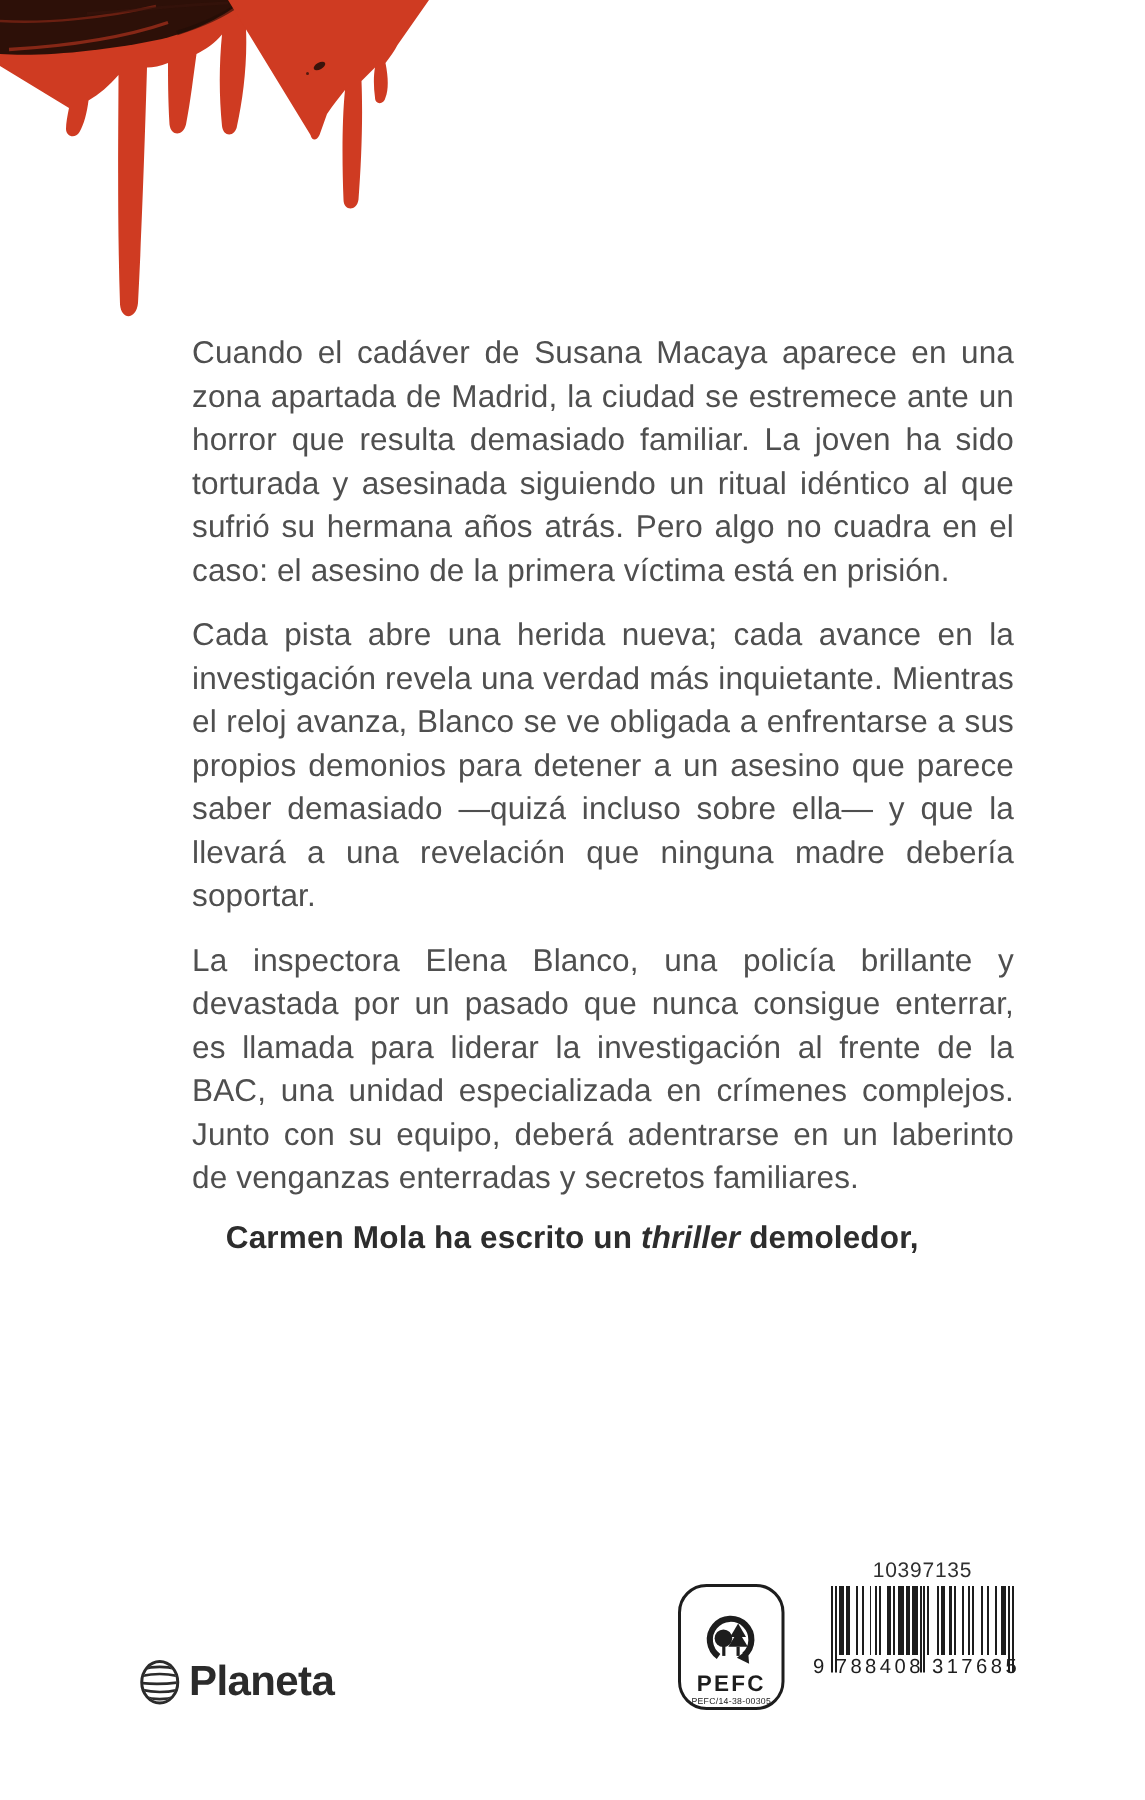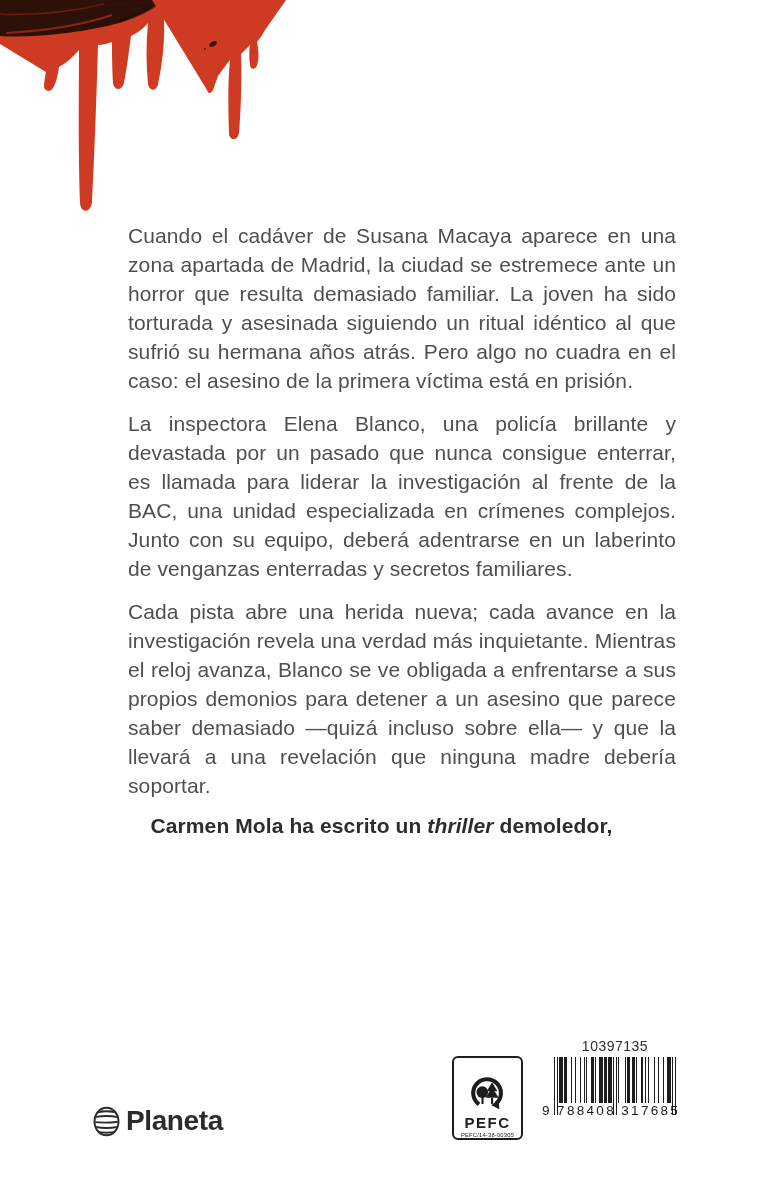--- a/index.html
+++ b/index.html
@@ -20,21 +20,21 @@
   }
   .blurb p{margin:0;}
   .blurb em{font-style:italic;}
   .planeta{
     position:absolute;left:93px;top:1105px;display:flex;align-items:center;gap:6px;
     color:#2b2b2b;
   }
   .planeta .name{font-size:28px;font-weight:600;letter-spacing:-0.4px;}
   .pefc{
     position:absolute;left:452px;top:1056px;width:71px;height:84px;box-sizing:border-box;
-    border:2.5px solid #1d1d1d;border-radius:6px;background:#fff;
+    border:2.5px solid #1d1d1d;border-radius:19px;background:#fff;
     display:flex;flex-direction:column;align-items:center;padding-top:17px;
   }
   .pefc-name{font-size:15px;font-weight:800;letter-spacing:1.5px;color:#1d1d1d;margin-top:1px;}
   .pefc-code{font-size:5.8px;color:#1d1d1d;letter-spacing:0.2px;margin-top:1.5px;}
   .barcode{position:absolute;left:542px;top:1038px;width:136px;}
   .bc-top{
     text-align:center;font-size:14px;color:#2f2f2f;letter-spacing:0.5px;
     margin-left:12px;width:122px;margin-bottom:3px;
   }
   .bc-bars{display:block;margin-left:12px;shape-rendering:crispEdges;}
@@ -91,22 +91,22 @@
     C226,65 222,70 218,76
     L213,90
     C211,94 208,94 207,90
     Z"></path>
   <ellipse cx="213" cy="44" rx="4.2" ry="2.2" fill="#200d07" opacity="0.85" transform="rotate(-28 213 44)"></ellipse>
   <circle cx="205" cy="49" r="1" fill="#200d07" opacity="0.7"></circle>
 </svg>
 
 <main class="synopsis">
   <p>Cuando el cadáver de Susana Macaya aparece en una zona apartada de Madrid, la ciudad se estremece ante un horror que resulta demasiado familiar. La joven ha sido torturada y asesinada siguiendo un ritual idéntico al que sufrió su hermana años atrás. Pero algo no cuadra en el caso: el asesino de la primera víctima está en prisión.</p>
+  <p>Cada pista abre una herida nueva; cada avance en la investigación revela una verdad más inquietante. Mientras el reloj avanza, Blanco se ve obligada a enfrentarse a sus propios demonios para detener a un asesino que parece saber demasiado —quizá incluso sobre ella— y que la llevará a una revelación que ninguna madre debería soportar.</p>
   <p>La inspectora Elena Blanco, una policía brillante y devastada por un pasado que nunca consigue enterrar, es llamada para liderar la investigación al frente de la BAC, una unidad especializada en crímenes complejos. Junto con su equipo, deberá adentrarse en un laberinto de venganzas enterradas y secretos familiares.</p>
-  <p>Cada pista abre una herida nueva; cada avance en la investigación revela una verdad más inquietante. Mientras el reloj avanza, Blanco se ve obligada a enfrentarse a sus propios demonios para detener a un asesino que parece saber demasiado —quizá incluso sobre ella— y que la llevará a una revelación que ninguna madre debería soportar.</p>
 </main>
 
 <section class="blurb">
   <p><span>Carmen Mola ha escrito un </span><em>thriller</em><span> demoledor,</span></p>
 </section>
 
 <div class="planeta">
   <svg width="27" height="31" viewBox="0 0 27 31" aria-hidden="true">
     <defs>
         <clipPath id="globeClip">

